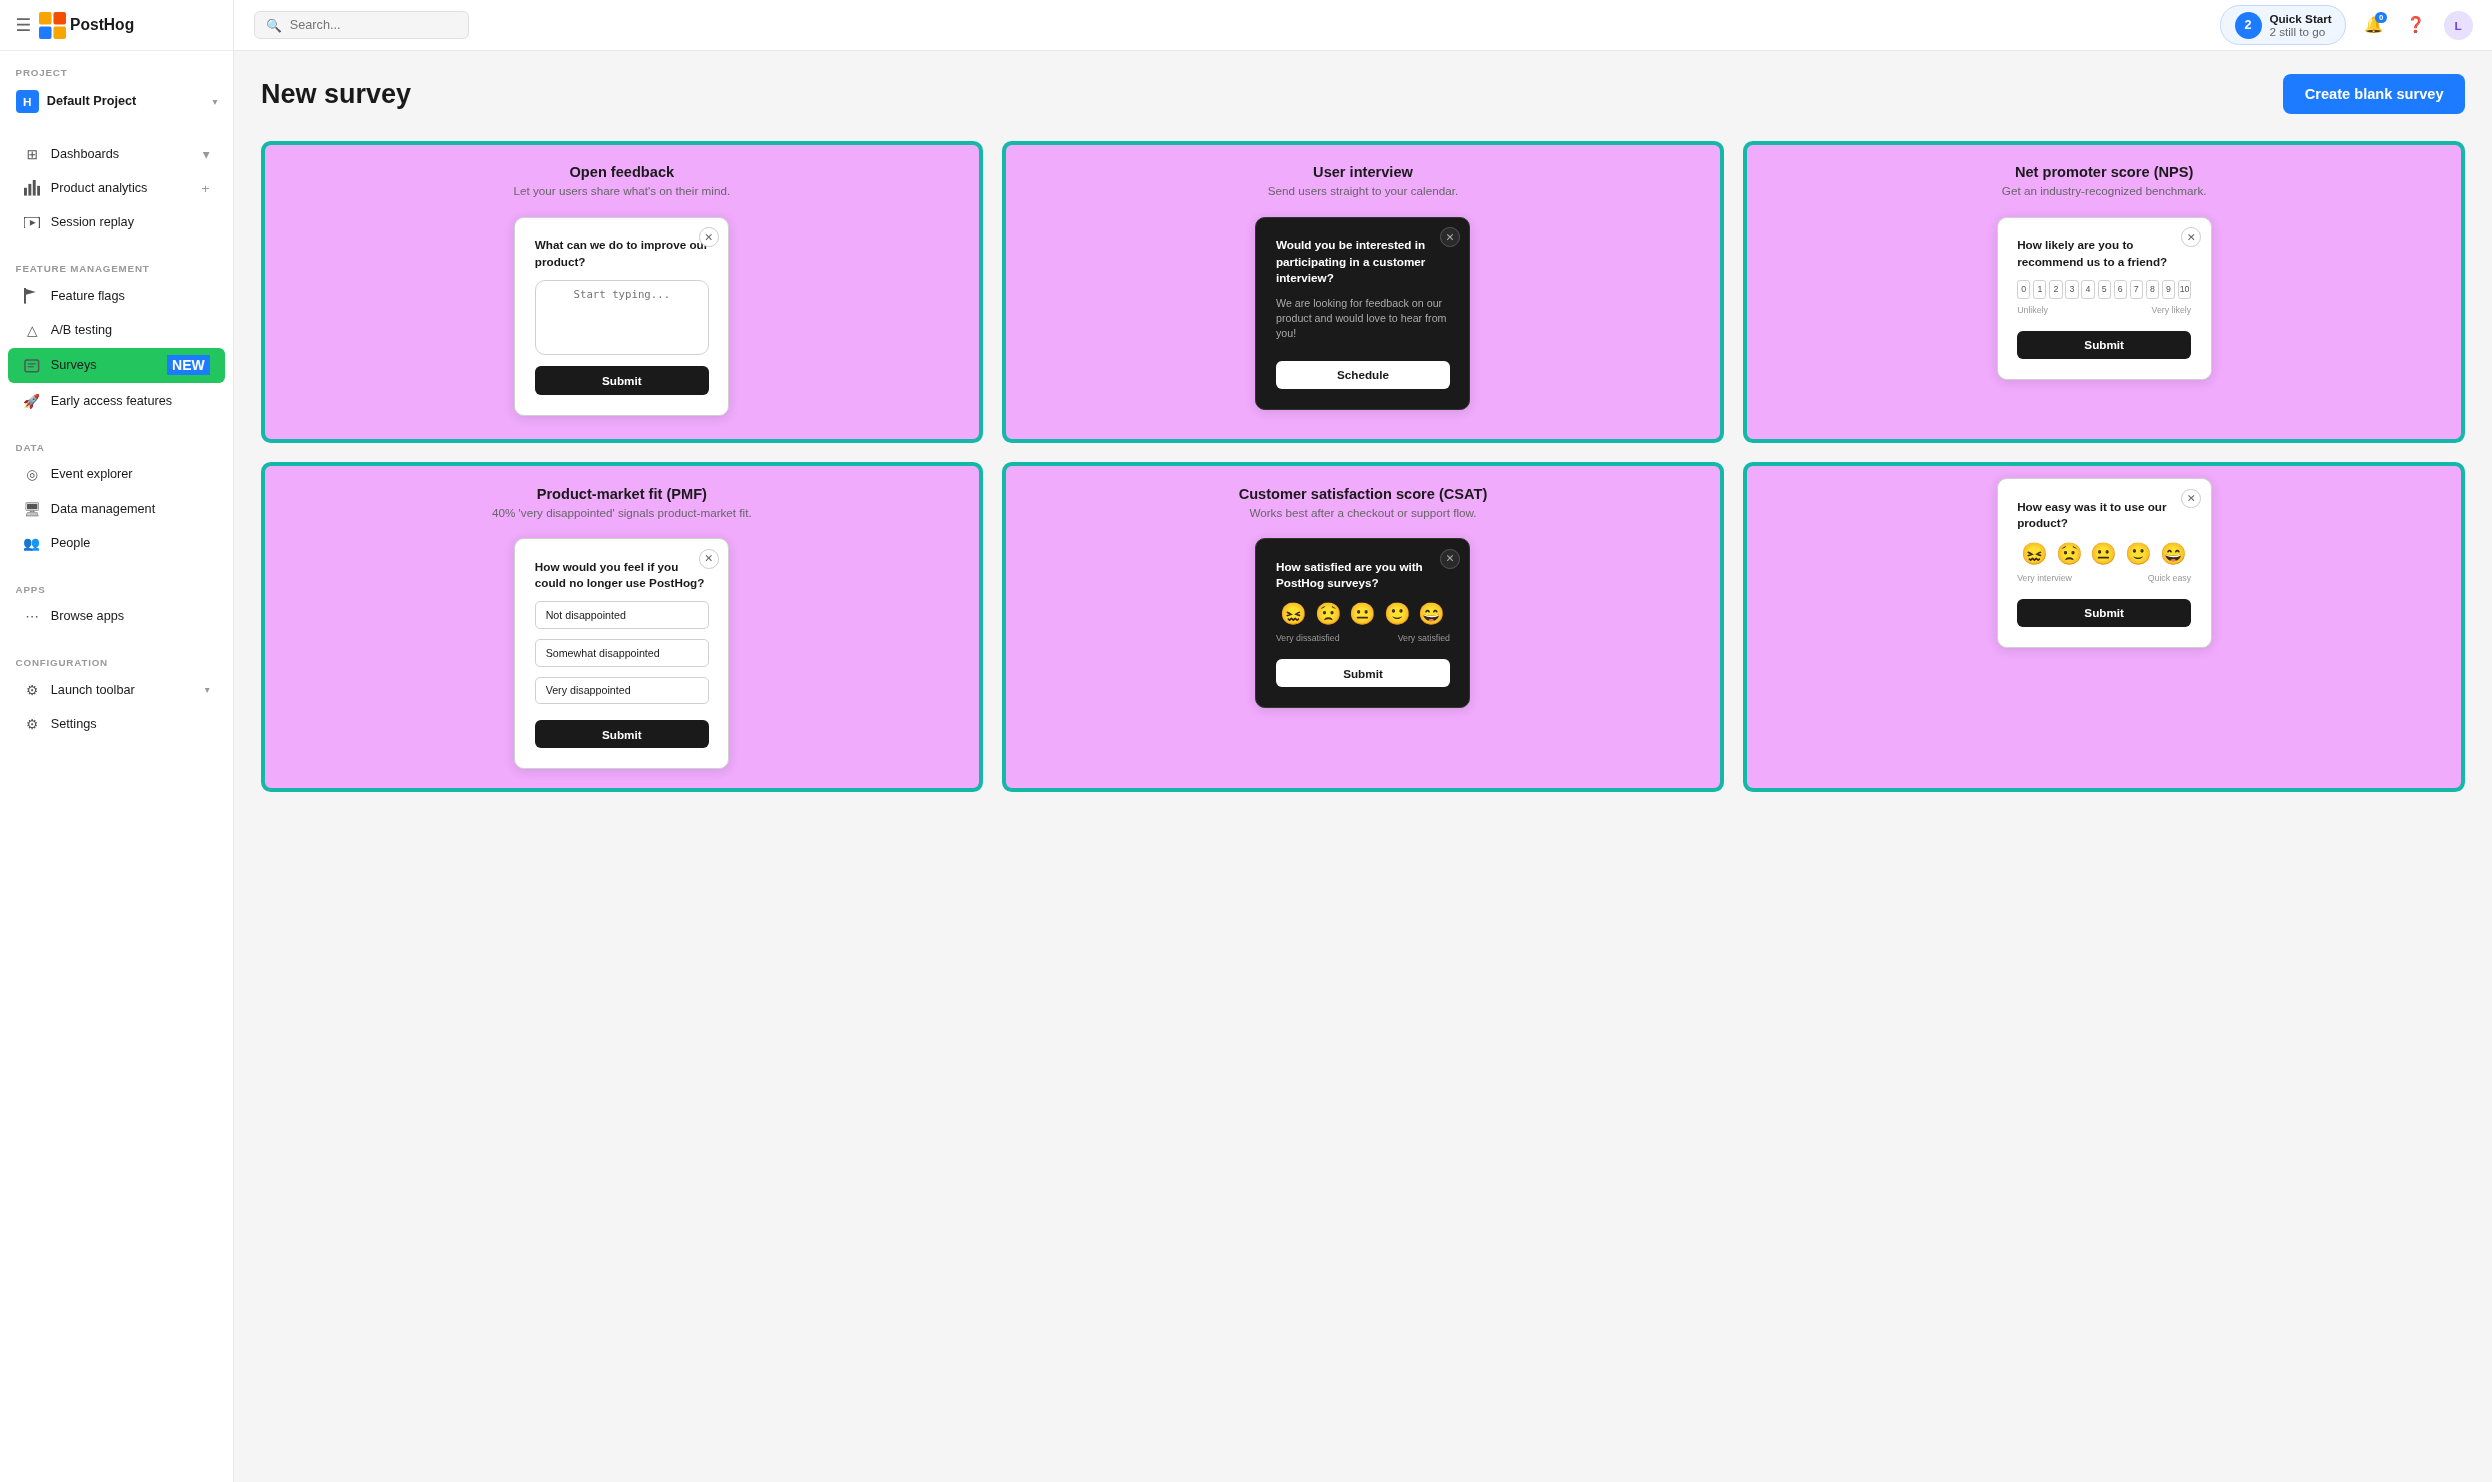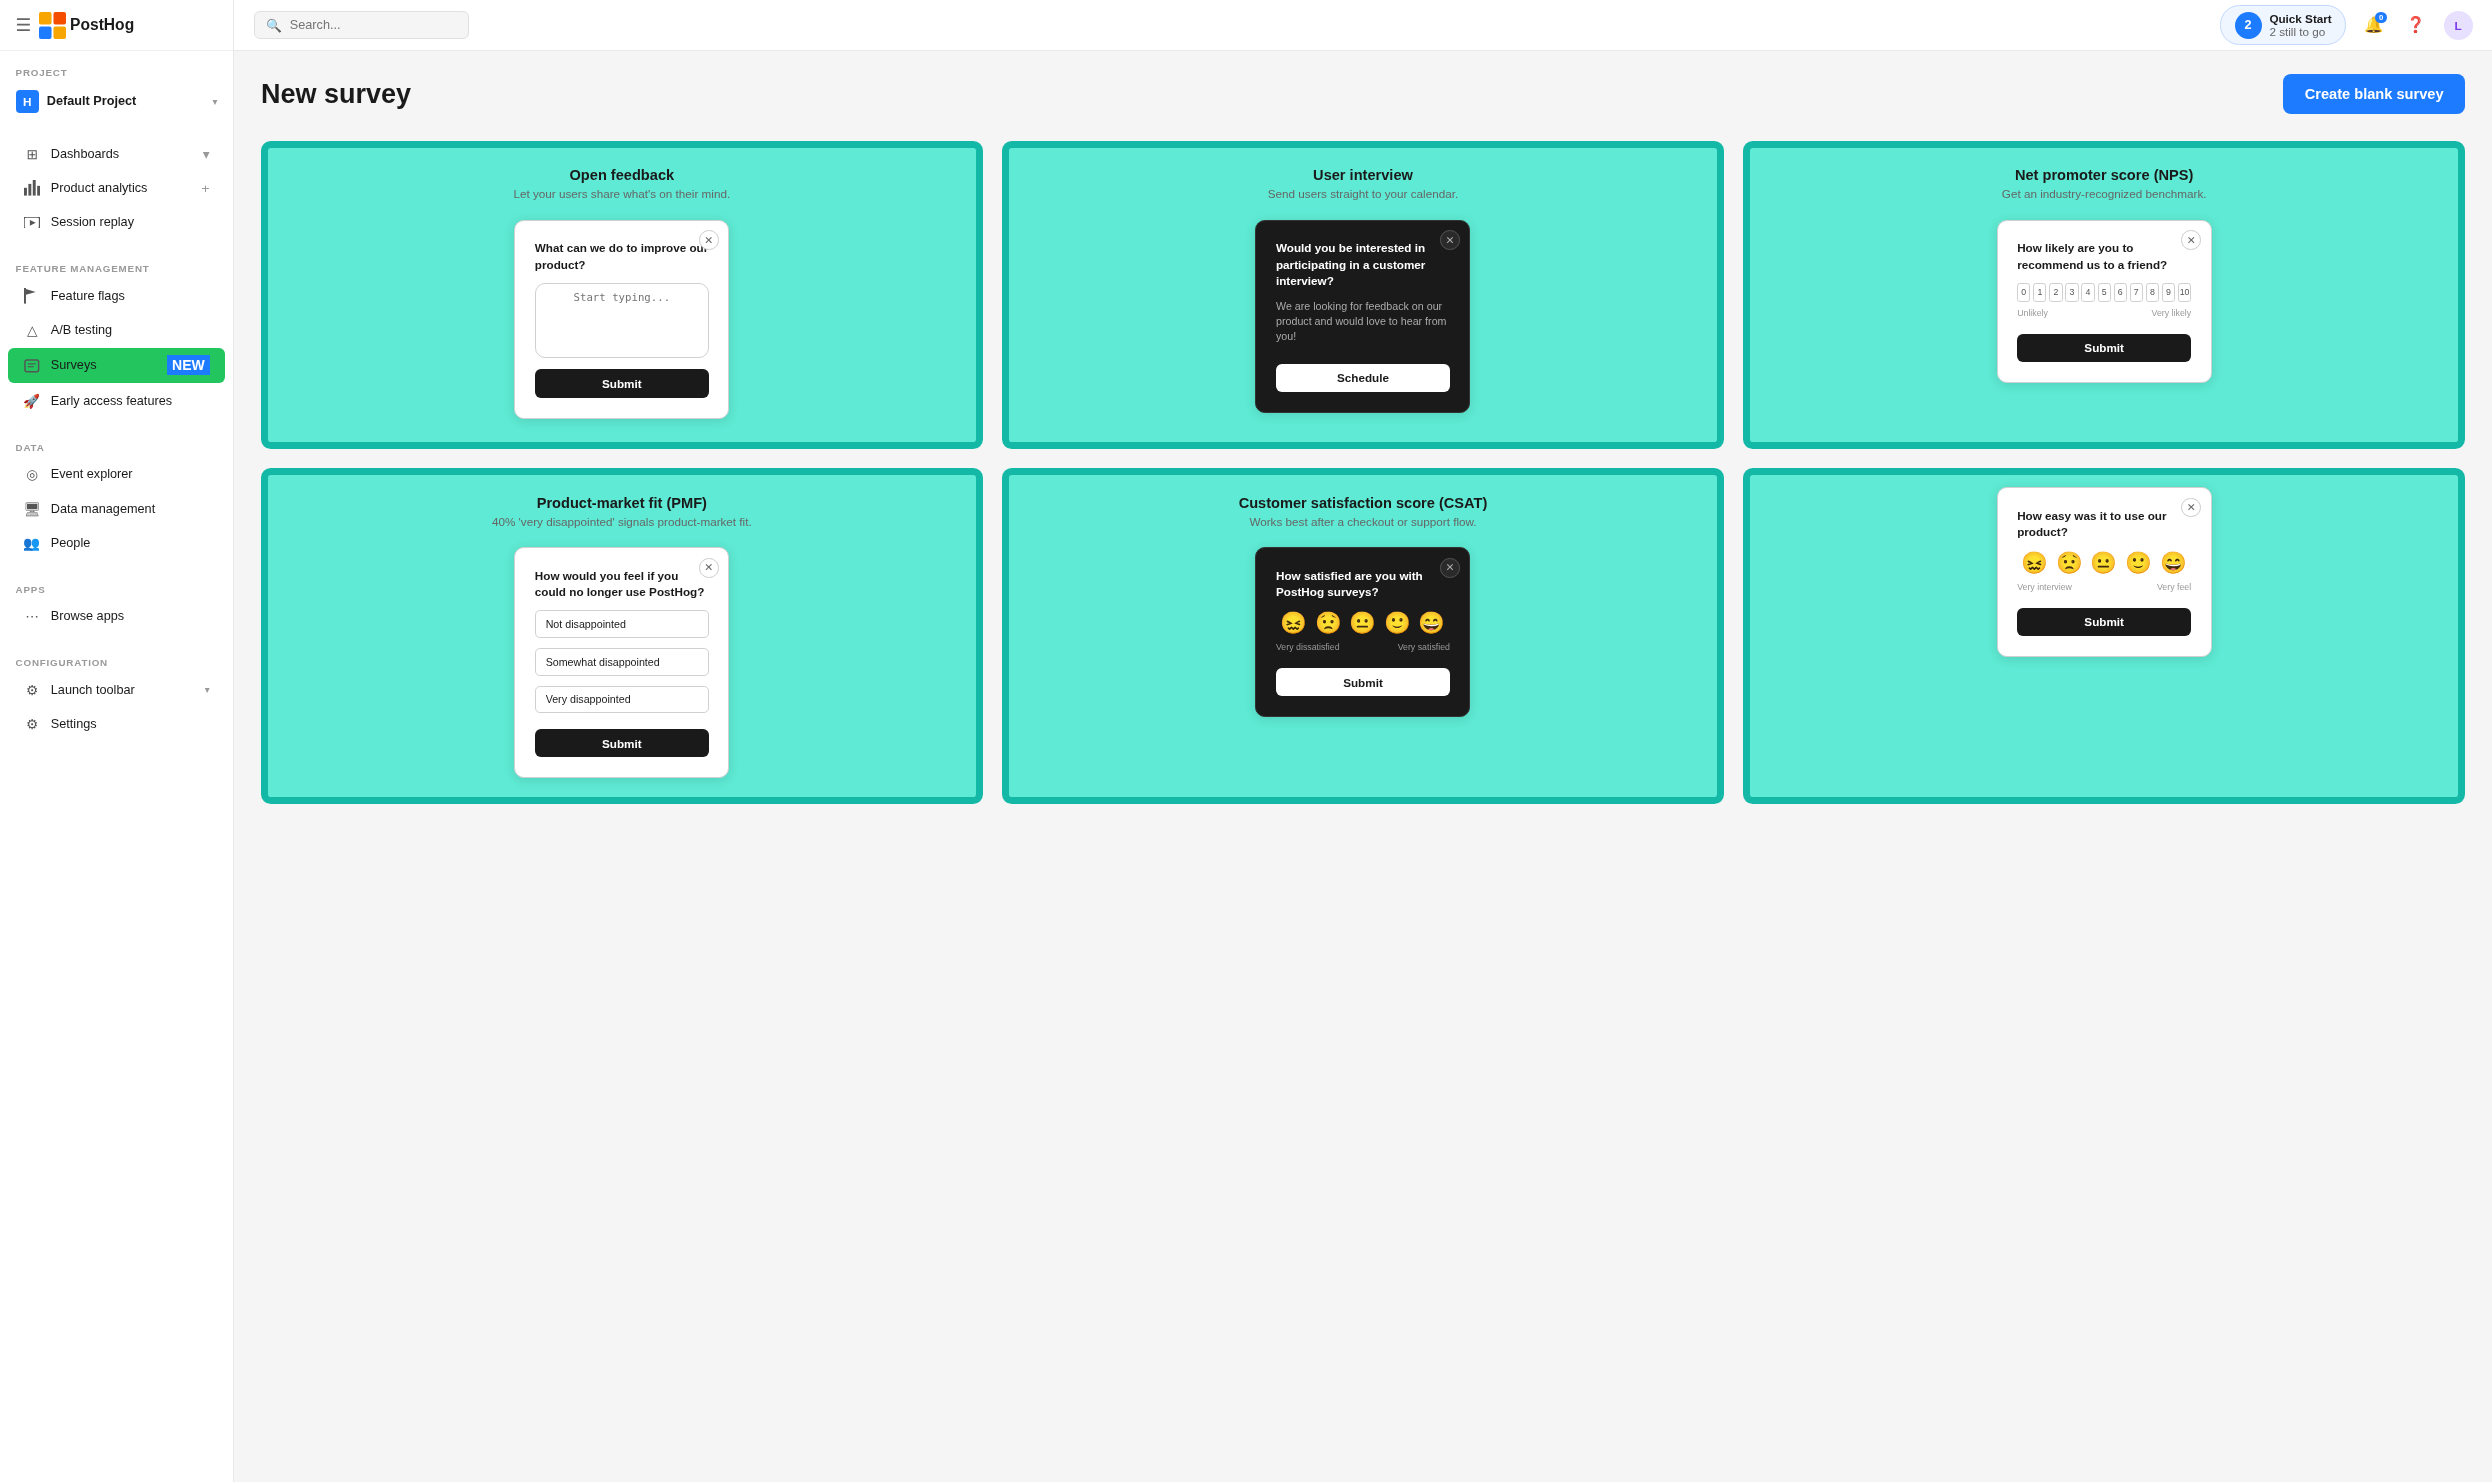--- a/index.html
+++ b/index.html
@@ -44,21 +44,21 @@
     
     .main-wrapper { flex: 1; display: flex; flex-direction: column; overflow: hidden; }
     .main-content { flex: 1; overflow-y: auto; padding: 23.4px 27px; }
 
     .page-header { display: flex; align-items: center; justify-content: space-between; margin-bottom: 27px; }
     .page-title { font-size: 27px; font-weight: 700; color: #1a1a1a; }
     .create-btn { background: #1d7bff; color: #fff; border: none; border-radius: 7.8px; padding: 11.7px 21.5px; font-size: 14.6px; font-weight: 600; cursor: pointer; }
 
     
     .survey-grid { display: grid; grid-template-columns: repeat(3, 1fr); gap: 19.5px; }
-    .survey-card { background: #5eead4; border: 7px solid #14b8a6; border-radius: 9.8px; overflow: hidden; cursor: pointer; }
+    .survey-card { background: #f0abfc; border: 4px solid #14b8a6; border-radius: 9.8px; overflow: hidden; cursor: pointer; }
     .card-header { padding: 19.5px 19.5px 7.8px; text-align: center; }
     .card-title { font-size: 14.6px; font-weight: 700; color: #1a1a1a; margin-bottom: 3.9px; }
     .card-desc { font-size: 11.7px; color: #666; }
     .card-preview { padding: 11.7px 19.5px 19.5px; display: flex; align-items: flex-start; justify-content: center; min-height: 234px; }
 
     
     .mini-widget { background: #fff; border: 1px solid #d0d0d0; border-radius: 9.8px; box-shadow: 0 2px 11.7px rgba(0,0,0,0.12); padding: 19.5px; position: relative; width: 215px; }
     .mini-widget-close { position: absolute; top: 9.8px; right: 9.8px; width: 19.5px; height: 19.5px; border-radius: 50%; border: 1px solid #ccc; display: flex; align-items: center; justify-content: center; font-size: 10.7px; color: #666; cursor: pointer; background: #fff; }
     .mini-widget-title { font-size: 11.7px; font-weight: 600; color: #1a1a1a; margin-bottom: 9.8px; line-height: 1.4; }
     .mini-widget-subtitle { font-size: 10.7px; color: #555; margin-bottom: 11.7px; line-height: 1.4; }
@@ -349,21 +349,21 @@
             <div class="mini-widget-title">How easy was it to use our product?</div>
             <div class="emoji-row">
               <span class="emoji-face">😖</span>
               <span class="emoji-face">😟</span>
               <span class="emoji-face">😐</span>
               <span class="emoji-face">🙂</span>
               <span class="emoji-face">😄</span>
             </div>
             <div class="emoji-labels">
               <span>Very interview</span>
-              <span>Very feel</span>
+              <span>Quick easy</span>
             </div>
             <button class="mini-btn">Submit</button>
           </div>
         </div>
       </div>
 
     </div>
   </div>
 </div>
 

